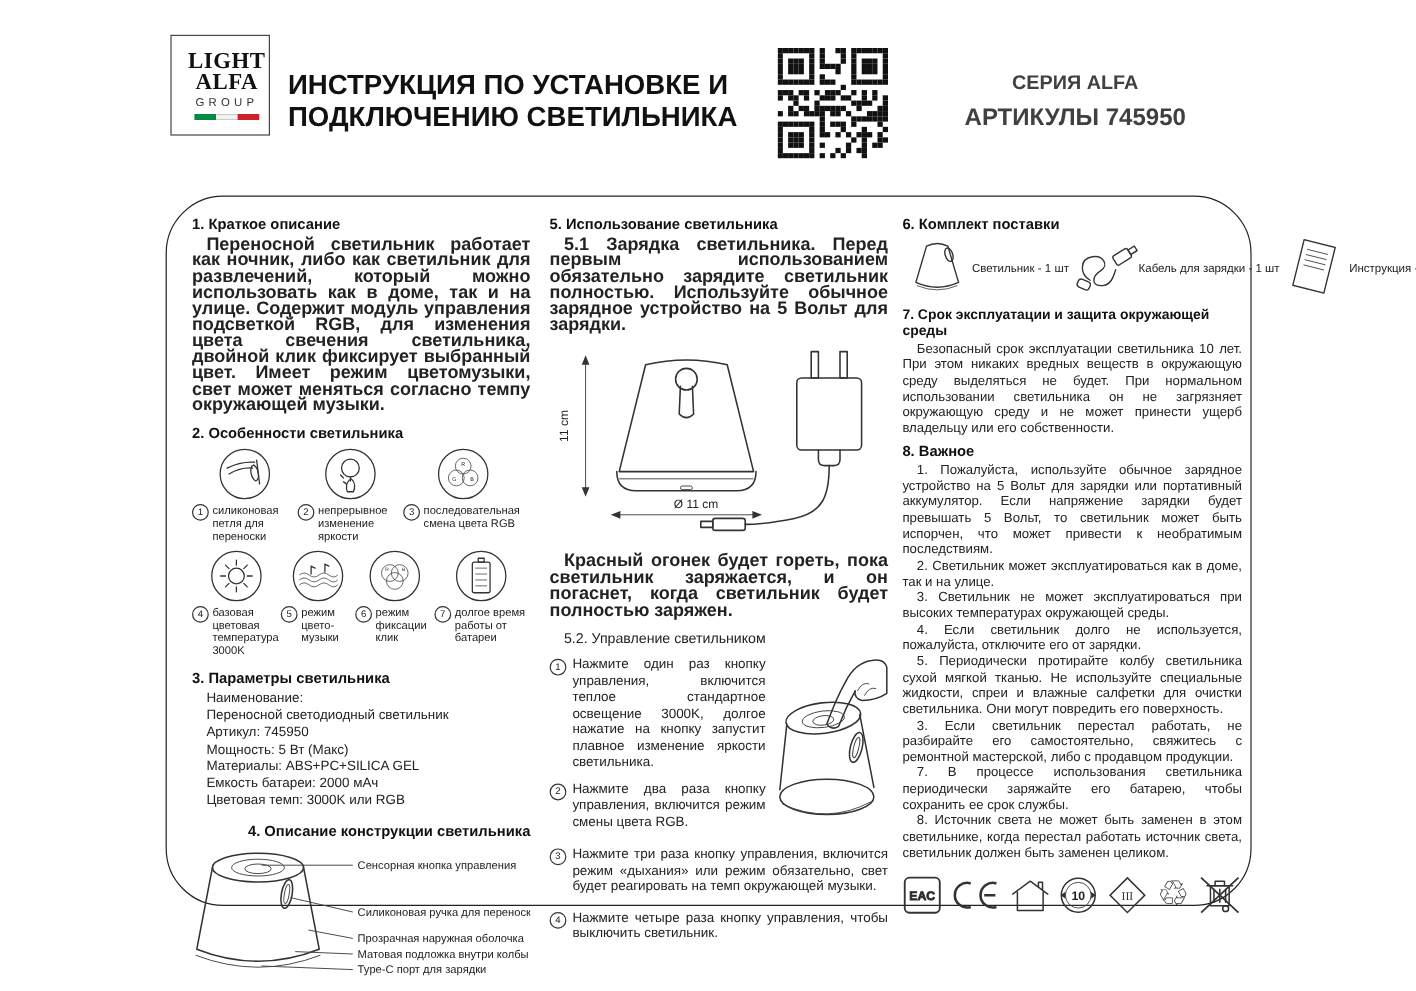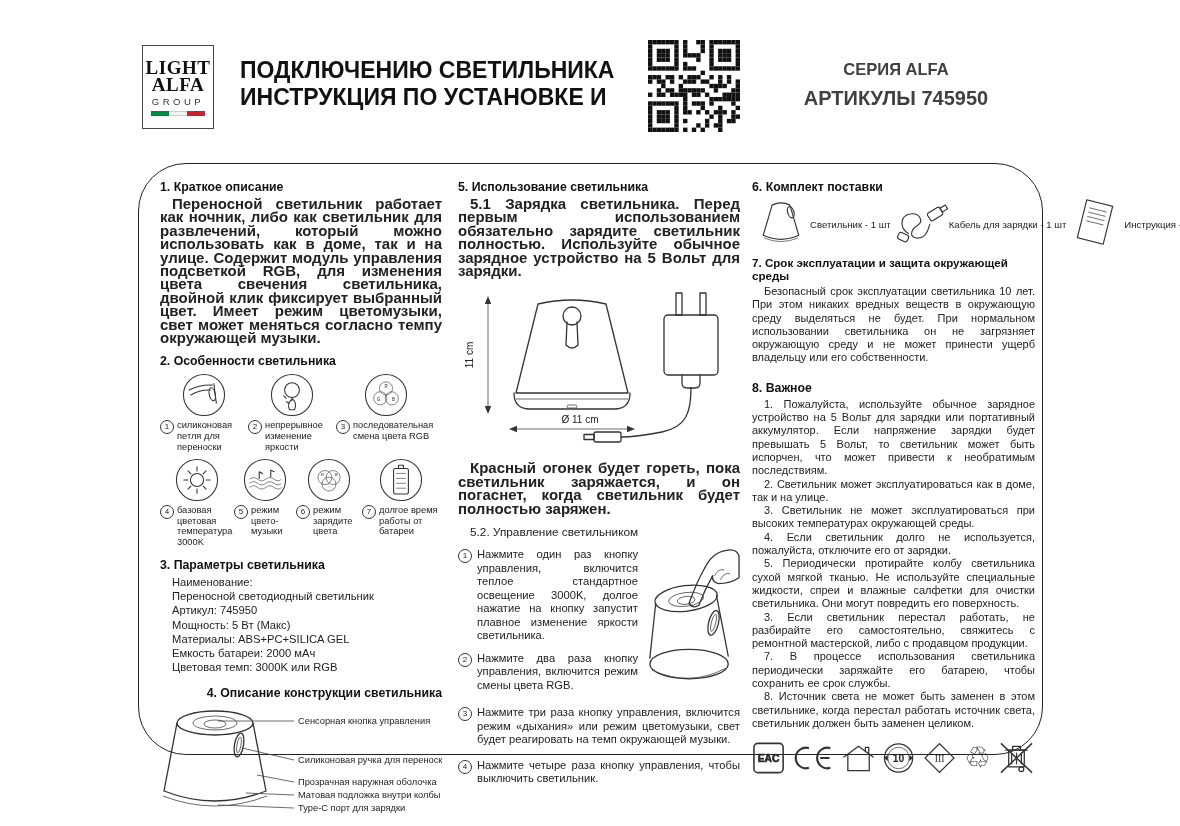--- a/index.html
+++ b/index.html
@@ -4,22 +4,22 @@
 <style>
   html,body{margin:0;padding:0;background:#fff;}
   .page{position:relative;width:1180px;height:826px;background:#fff;overflow:hidden;
         font-family:"Liberation Sans","DejaVu Sans",sans-serif;color:#222;}
   svg{display:block;}
   .line{stroke:#333;stroke-width:1.3;fill:none;stroke-linecap:round;stroke-linejoin:round;}
   .thin{stroke:#444;stroke-width:.8;fill:none;}
   .svgtxt{font-family:"Liberation Sans",sans-serif;fill:#222;}
 
   
-  .logo-box{position:absolute;left:142px;top:45px;width:70px;height:82px;border:1.5px solid #444;
-            display:flex;flex-direction:column;align-items:center;justify-content:center;}
+  .logo-box{position:absolute;left:142px;top:29px;width:70px;height:82px;border:1.5px solid #444;
+            display:flex;flex-direction:column;align-items:center;justify-content:center;padding-left:11px;}
   .logo-word{font-family:"Liberation Serif","DejaVu Serif",serif;font-weight:700;font-size:19px;
              line-height:17px;color:#111;letter-spacing:.5px;}
   .logo-group{font-size:9.5px;letter-spacing:3.5px;color:#333;margin-top:3px;}
   .logo-flag{width:54px;height:5px;margin-top:4px;display:flex;}
   .logo-flag i{flex:1;}
   .doc-title{position:absolute;left:240px;top:57px;width:420px;font-size:23px;line-height:27px;
              font-weight:700;color:#111;}
   .qr{position:absolute;left:648px;top:40px;width:92px;height:92px;}
   .series-block{position:absolute;left:760px;top:60px;width:272px;text-align:center;color:#404040;}
   .series-line1{font-size:16.5px;font-weight:700;}
@@ -79,22 +79,22 @@
     <span class="logo-word">ALFA</span>
     <span class="logo-group">GROUP</span>
     <span class="logo-flag">
       <i style="background:#008C45"></i>
         <i style="background:#f4f5f0;border-top:1px solid #ccc;border-bottom:1px solid #ccc;"></i>
         <i style="background:#CD212A"></i>
     </span>
   </div>
 
   <div class="doc-title">
+    <div>ИНСТРУКЦИЯ ПО УСТАНОВКЕ И</div>
     <div>ПОДКЛЮЧЕНИЮ СВЕТИЛЬНИКА</div>
-    <div>ИНСТРУКЦИЯ ПО УСТАНОВКЕ И</div>
   </div>
 
   <div class="qr">
     <svg viewBox="0 0 84 84" width="92" height="92">
         <g fill="#111">
           <rect x="32" y="0" width="4" height="4"></rect>
           <rect x="44" y="0" width="4" height="4"></rect>
           <rect x="48" y="0" width="4" height="4"></rect>
           <rect x="32" y="4" width="4" height="4"></rect>
           <rect x="48" y="4" width="4" height="4"></rect>
@@ -393,21 +393,21 @@
         <svg width="46" height="46" viewBox="0 0 56 56">
           <circle class="line" cx="28" cy="28" r="25"></circle>
           <circle class="thin" cx="23" cy="25" r="8.5"></circle>
             <circle class="thin" cx="33" cy="25" r="8.5"></circle>
             <circle class="thin" cx="28" cy="33" r="8.5"></circle>
           <text class="svgtxt" x="20" y="23" font-size="5" text-anchor="middle">R</text>
           <text class="svgtxt" x="37" y="23" font-size="5" text-anchor="middle">B</text>
         </svg>
         <div class="fcap">
             <span class="fnum">6</span>
-          <span class="flabel">режим зарядите цвета</span>
+          <span class="flabel">режим фиксации клик</span>
           </div>
       </div>
       <div class="feat" style="width:78px">
         <svg width="46" height="46" viewBox="0 0 56 56">
           <circle class="line" cx="28" cy="28" r="25"></circle>
           <rect class="line" x="19" y="14" width="18" height="31" rx="2"></rect>
           <rect class="line" x="25" y="10" width="6" height="4"></rect>
           <path class="thin" d="M22,20 h12 M22,26 h12 M22,32 h12 M22,38 h12"></path>
         </svg>
         <div class="fcap">
@@ -501,21 +501,21 @@
       <div class="step narrow">
         <span class="snum">1</span>
         <span class="stext">Нажмите один раз кнопку управления, включится теплое стандартное освещение 3000K, долгое нажатие на кнопку запустит плавное изменение яркости светильника.</span>
       </div>
       <div class="step narrow">
         <span class="snum">2</span>
         <span class="stext">Нажмите два раза кнопку управления, включится режим смены цвета RGB.</span>
       </div>
       <div class="step" style="margin-top:14px">
         <span class="snum">3</span>
-        <span class="stext">Нажмите три раза кнопку управления, включится режим «дыхания» или режим цветомузыки, свет будет реагировать на темп окружающей музыки.</span>
+        <span class="stext">Нажмите три раза кнопку управления, включится режим «дыхания» или режим обязательно, свет будет реагировать на темп окружающей музыки.</span>
       </div>
       <div class="step" style="margin-top:12px">
         <span class="snum">4</span>
         <span class="stext">Нажмите четыре раза кнопку управления, чтобы выключить светильник.</span>
       </div>
     </div>
   </div>
 
   <div class="col col3">
     <div class="h">6. Комплект поставки</div>
@@ -548,21 +548,21 @@
             <path class="thin" d="M21,13 h20 M21,18 h20 M21,23 h20 M21,28 h20"></path>
           </g>
         </svg>
         <span class="kit-label">Инструкция - 1 шт</span>
       </div>
     </div>
 
     <div class="h h7 mt10">7. Срок эксплуатации и защита окружающей среды</div>
     <p class="p3">Безопасный срок эксплуатации светильника 10 лет. При этом никаких вредных веществ в окружающую среду выделяться не будет. При нормальном использовании светильника он не загрязняет окружающую среду и не может принести ущерб владельцу или его собственности.</p>
 
-    <div class="h" style="margin-top:16px">8. Важное</div>
+    <div class="h" style="margin-top:4px">8. Важное</div>
     <p class="p3">1. Пожалуйста, используйте обычное зарядное устройство на 5 Вольт для зарядки или портативный аккумулятор. Если напряжение зарядки будет превышать 5 Вольт, то светильник может быть испорчен, что может привести к необратимым последствиям.</p>
     <p class="p3">2. Светильник может эксплуатироваться как в доме, так и на улице.</p>
     <p class="p3">3. Светильник не может эксплуатироваться при высоких температурах окружающей среды.</p>
     <p class="p3">4. Если светильник долго не используется, пожалуйста, отключите его от зарядки.</p>
     <p class="p3">5. Периодически протирайте колбу светильника сухой мягкой тканью. Не используйте специальные жидкости, спреи и влажные салфетки для очистки светильника. Они могут повредить его поверхность.</p>
     <p class="p3">3. Если светильник перестал работать, не разбирайте его самостоятельно, свяжитесь с ремонтной мастерской, либо с продавцом продукции.</p>
     <p class="p3">7. В процессе использования светильника периодически заряжайте его батарею, чтобы сохранить ее срок службы.</p>
     <p class="p3">8. Источник света не может быть заменен в этом светильнике, когда перестал работать источник света, светильник должен быть заменен целиком.</p>
 
     <div class="certs">

